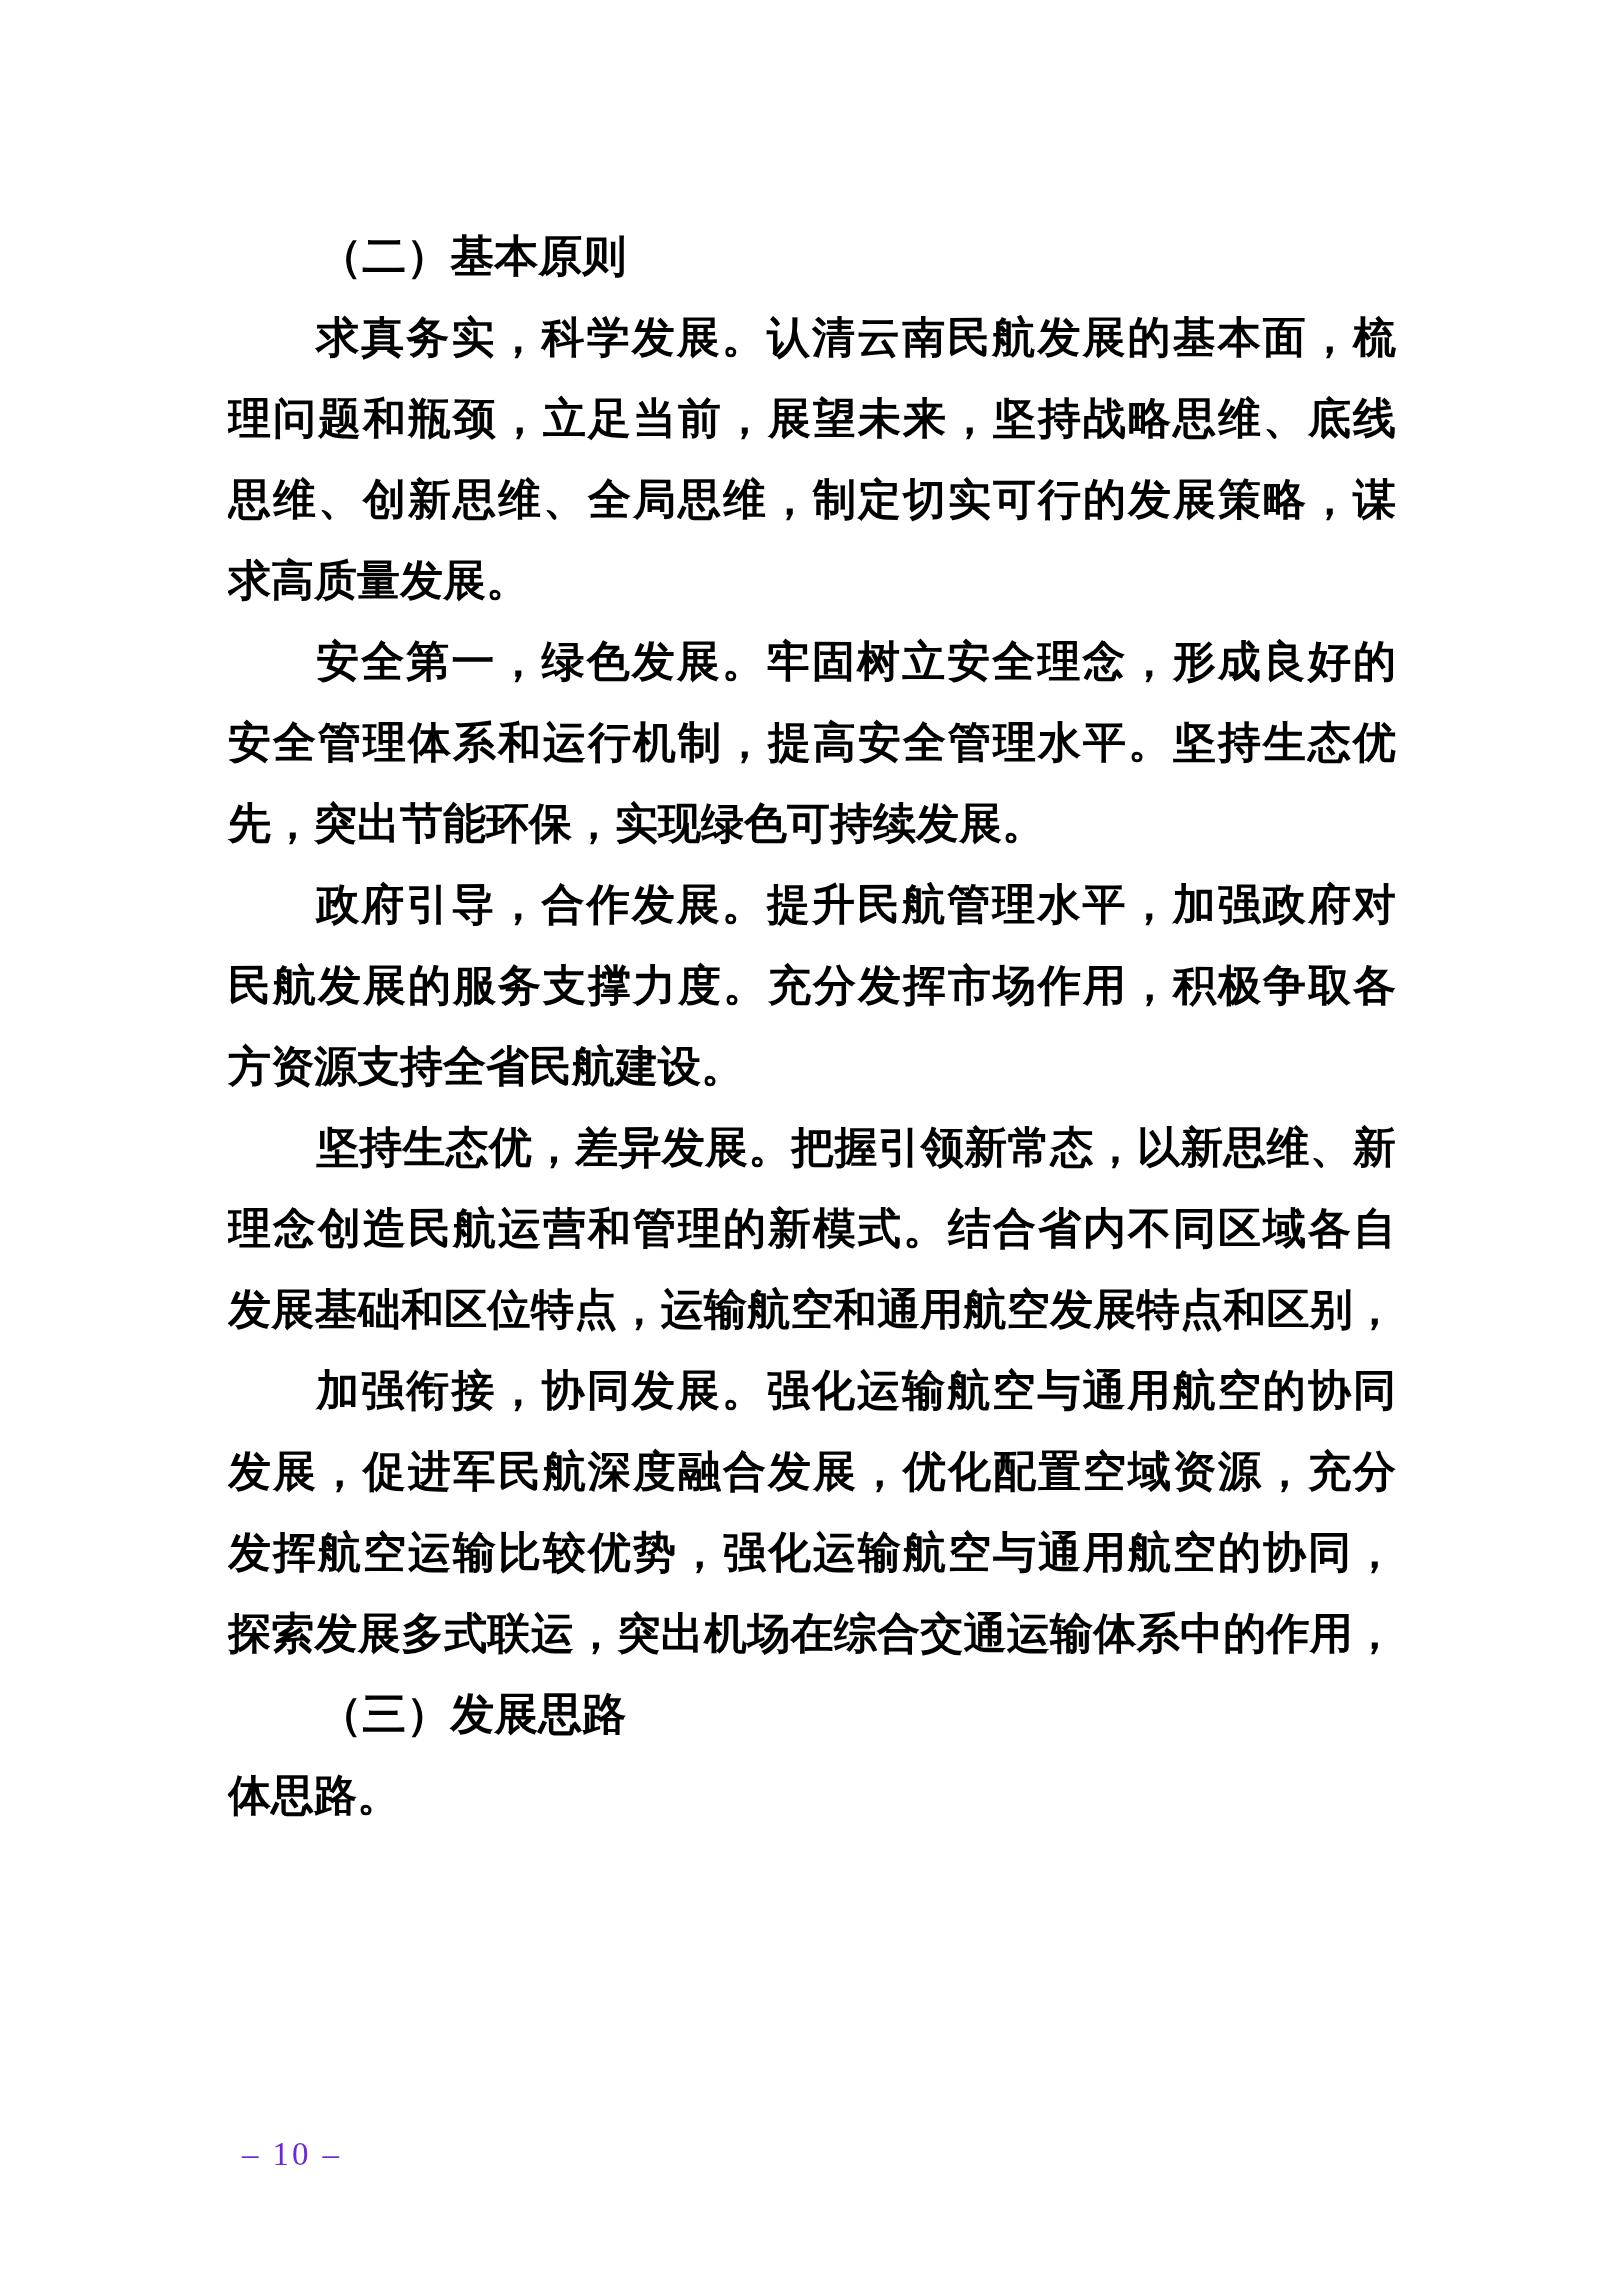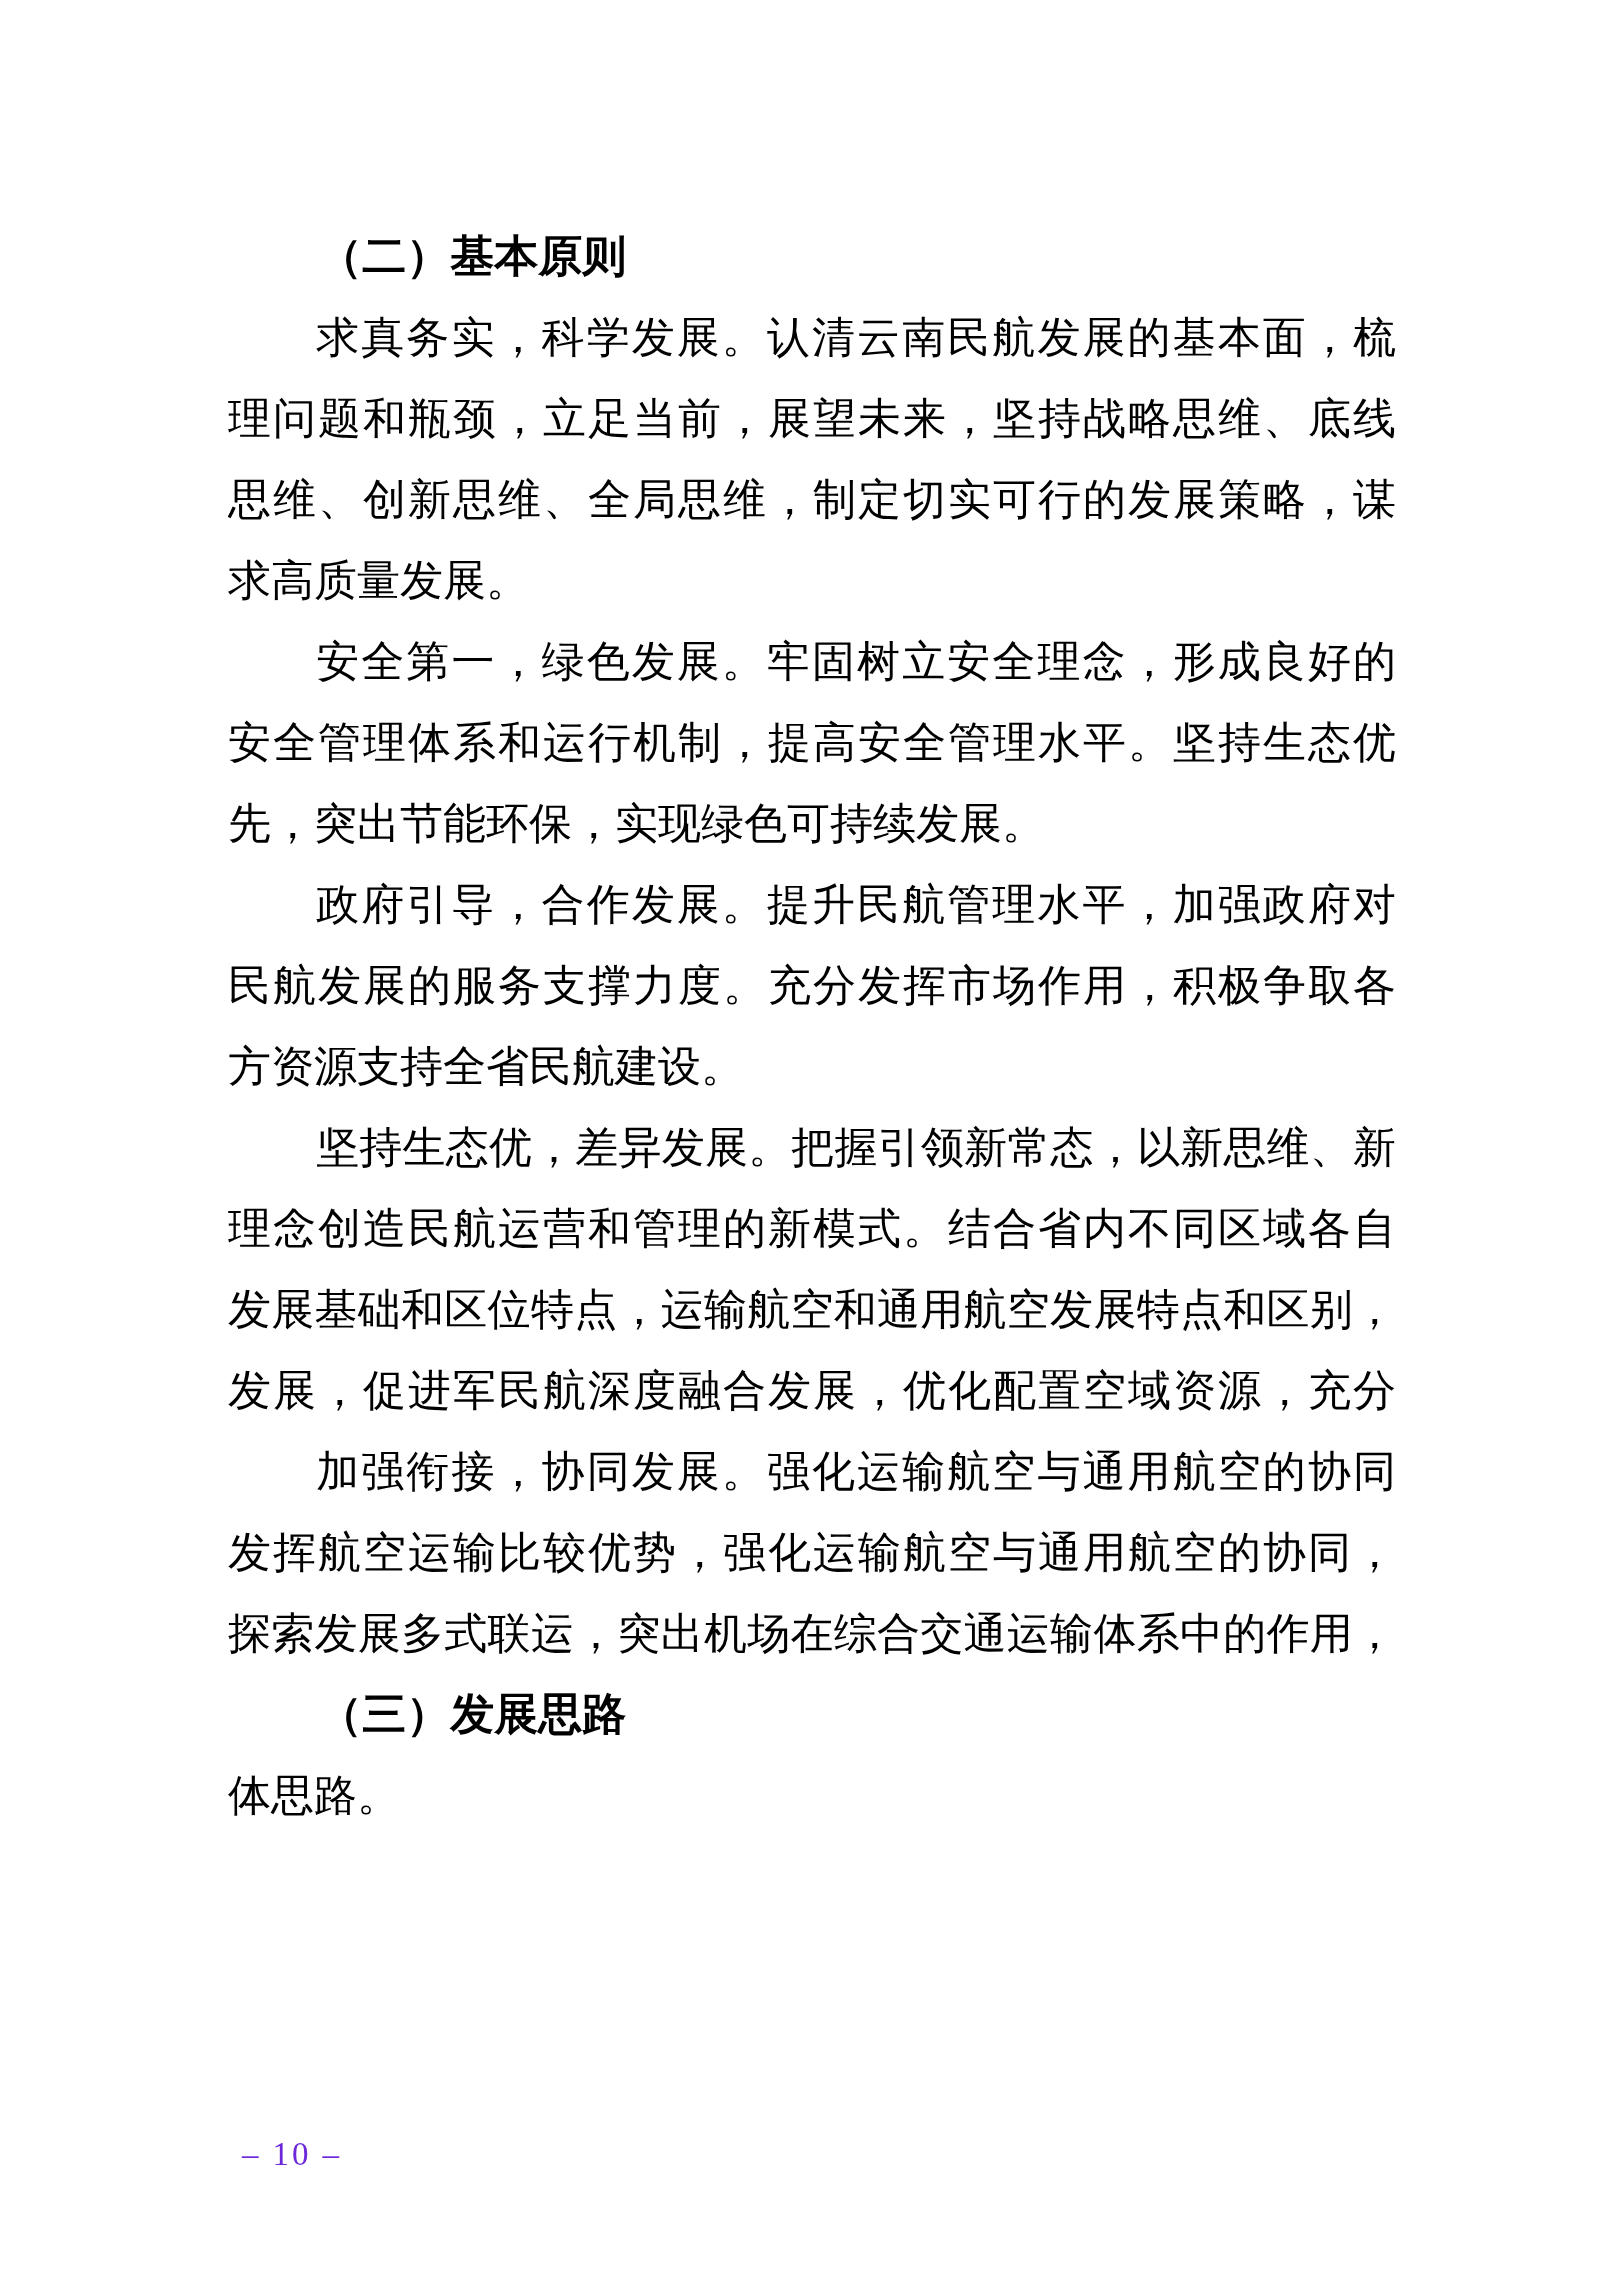--- a/index.html
+++ b/index.html
@@ -28,20 +28,21 @@
     white-space: nowrap;
   }
   .para { margin: 0; }
   .para .line {
     height: 81px;
     line-height: 81px;
     font-size: 43px;
     text-align: justify;
     text-align-last: justify;
     overflow: hidden;
+    font-weight: bold;
   }
   .para .line.first { text-indent: 2.05em; }
   .para .line.last  { text-align-last: left; }
   .footer {
     position: absolute;
     left: 242px;
     top: 2125px;
     height: 59px;
     line-height: 59px;
     font-size: 33px;
@@ -74,22 +75,22 @@
       <div class="line last">方资源支持全省民航建设。</div>
     </div>
 
   <div class="para">
       <div class="line first">坚持生态优，差异发展。把握引领新常态，以新思维、新</div>
       <div class="line">理念创造民航运营和管理的新模式。结合省内不同区域各自</div>
       <div class="line">发展基础和区位特点，运输航空和通用航空发展特点和区别，</div>
     </div>
 
   <div class="para">
+      <div class="line first">加强衔接，协同发展。强化运输航空与通用航空的协同</div>
       <div class="line">发展，促进军民航深度融合发展，优化配置空域资源，充分</div>
-      <div class="line first">加强衔接，协同发展。强化运输航空与通用航空的协同</div>
       <div class="line">发挥航空运输比较优势，强化运输航空与通用航空的协同，</div>
       <div class="line">探索发展多式联运，突出机场在综合交通运输体系中的作用，</div>
     </div>
 
   <h3 class="heading">（三）发展思路</h3>
 
   <div class="para">
       <div class="line last">体思路。</div>
     </div>
 </div>

